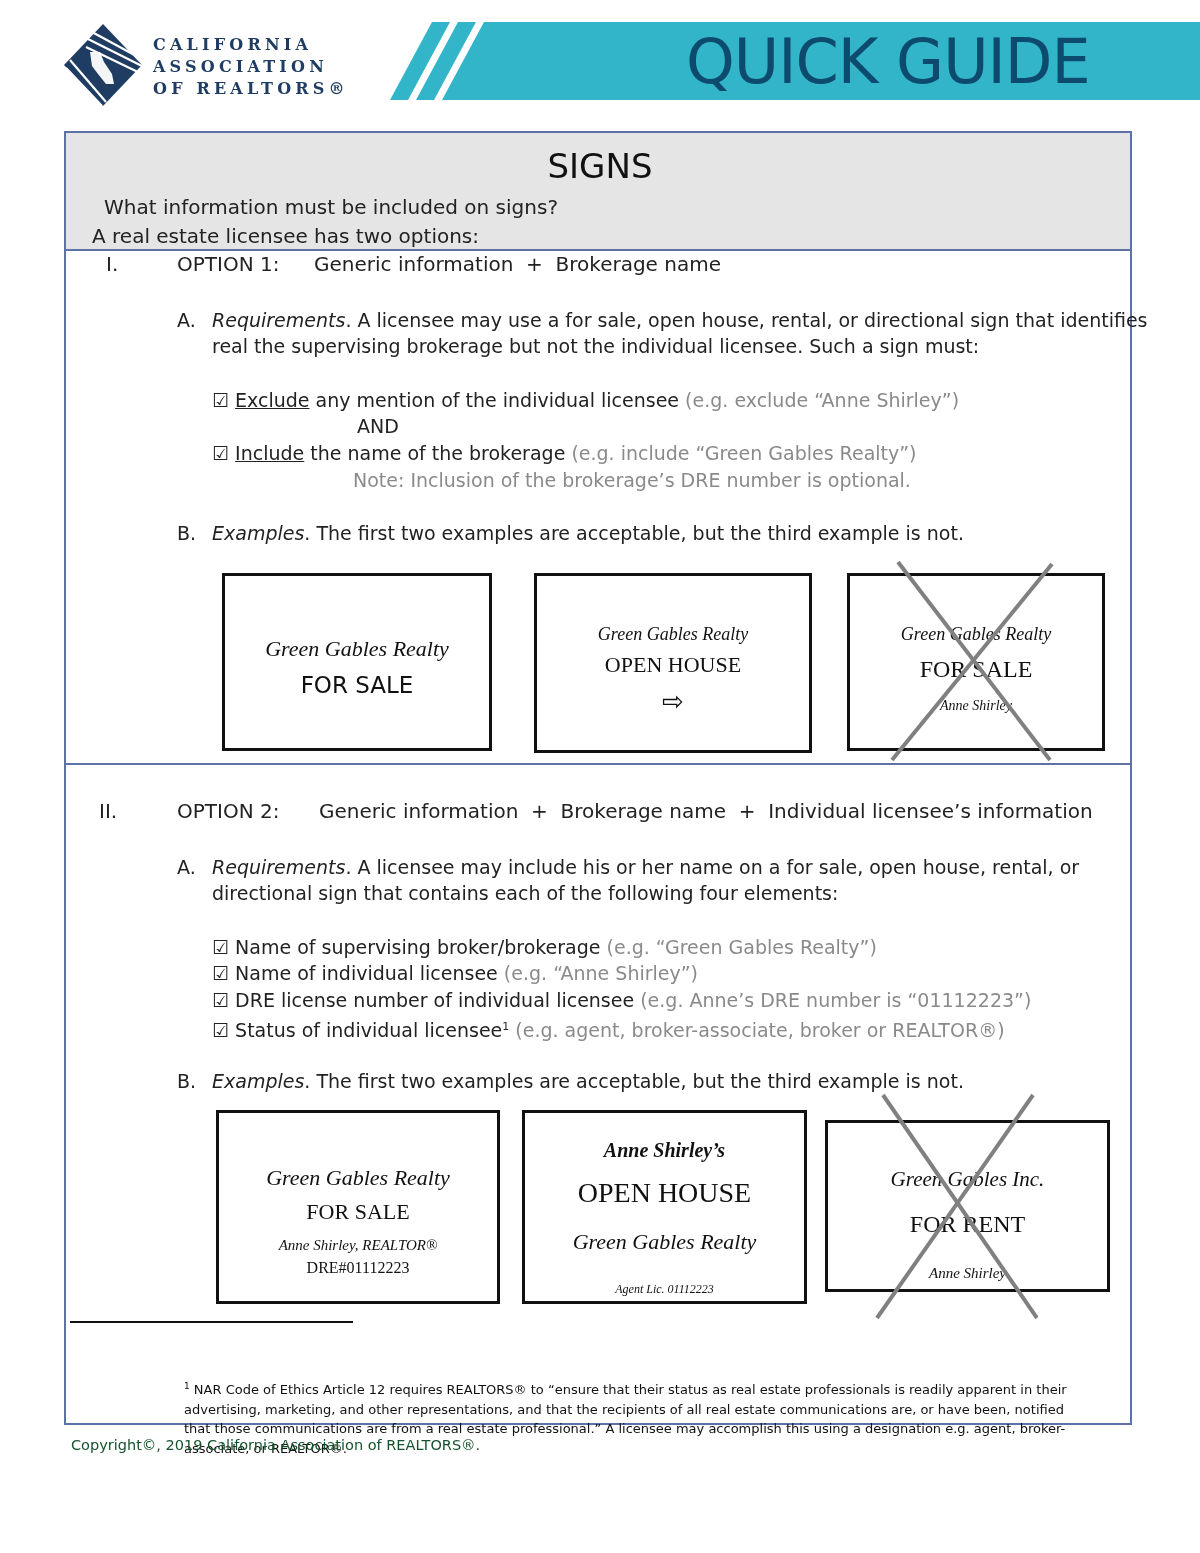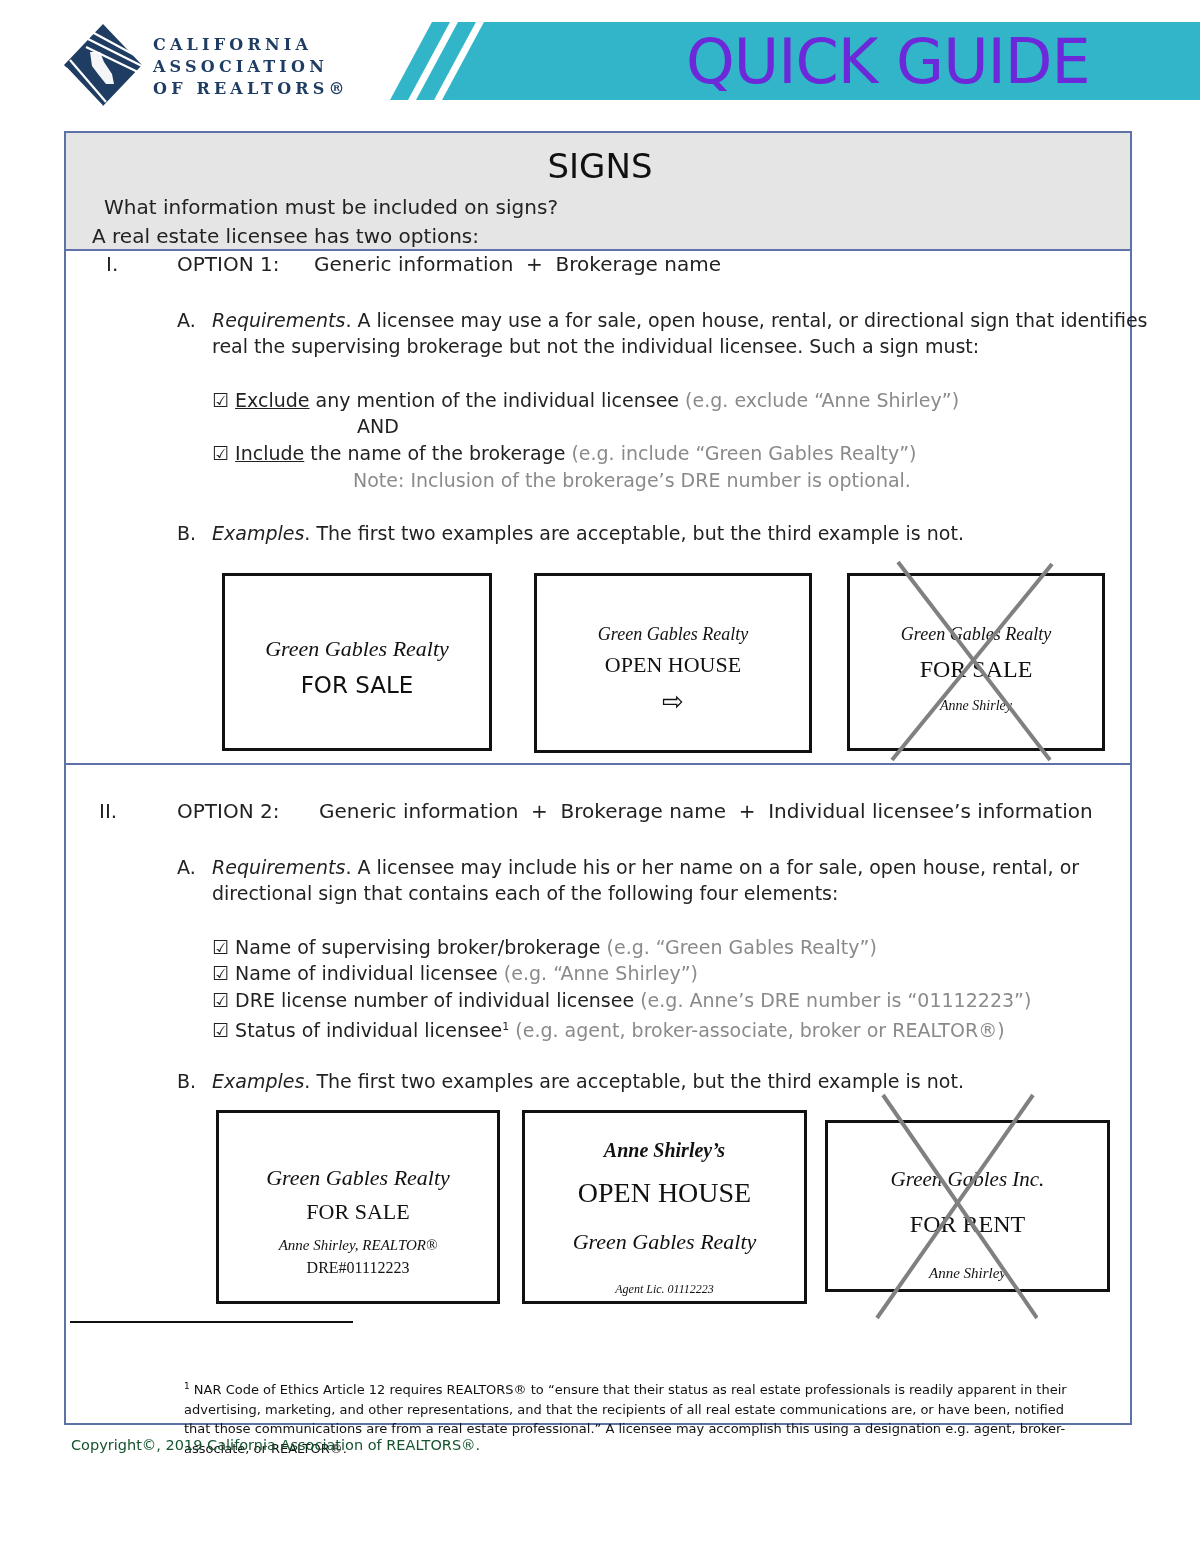--- a/index.html
+++ b/index.html
@@ -5,21 +5,21 @@
     html, body { margin: 0; padding: 0; background: #ffffff; }
     body { width: 1200px; height: 1553px; position: relative; overflow: hidden;
            font-family: "DejaVu Sans", "Liberation Sans", sans-serif; color: #222; }
     .abs { position: absolute; }
 
     
     .logo-mark { left: 62px; top: 22px; width: 82px; height: 86px; }
     .logo-text { left: 153px; top: 34px; font-family: "DejaVu Serif", "Liberation Serif", serif;
                  color: #1f3d63; font-size: 16px; letter-spacing: 4.2px; line-height: 22px; font-weight: bold; }
     .banner { left: 390px; top: 22px; width: 810px; height: 78px; }
-    .banner-title { left: 686px; top: 24px; color: #6d28d9; font-size: 62px; font-weight: 400;
+    .banner-title { left: 686px; top: 24px; color: #0c4a6e; font-size: 62px; font-weight: 400;
                     letter-spacing: -1px; line-height: 76px; font-family: "DejaVu Sans", sans-serif; }
 
     
     .frame { border: 2px solid #5e72a8; box-sizing: border-box; }
     .gray-box { left: 64px; top: 131px; width: 1068px; height: 120px; background: #e6e5e6; }
     .opt1-box { left: 64px; top: 249px; width: 1068px; height: 516px; background: transparent; }
     .opt2-box { left: 64px; top: 763px; width: 1068px; height: 662px; background: transparent; }
 
     .title { left: 0; width: 1200px; top: 146px; text-align: center; font-size: 34px; color: #111; }
     .txt { font-size: 19px; color: #222; white-space: nowrap; line-height: 24px; }

